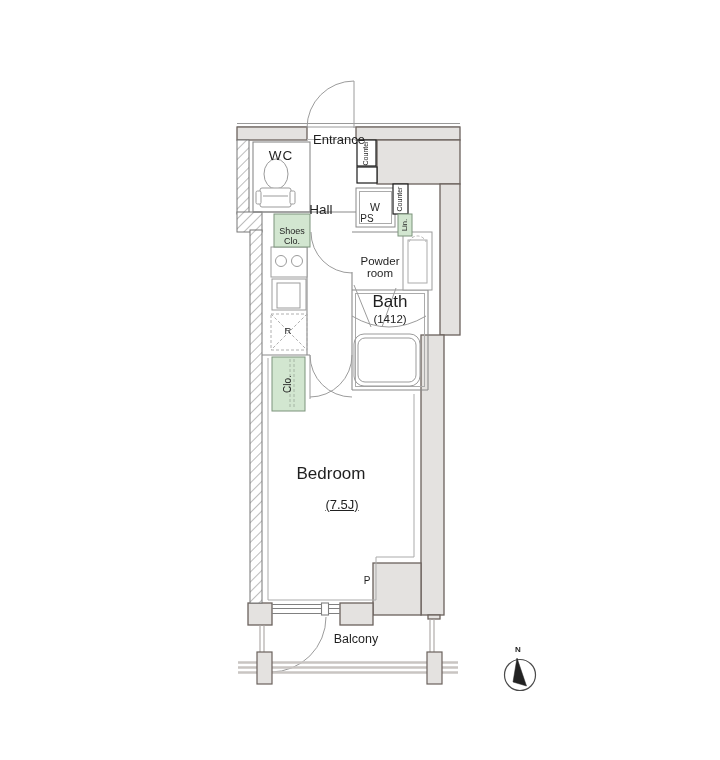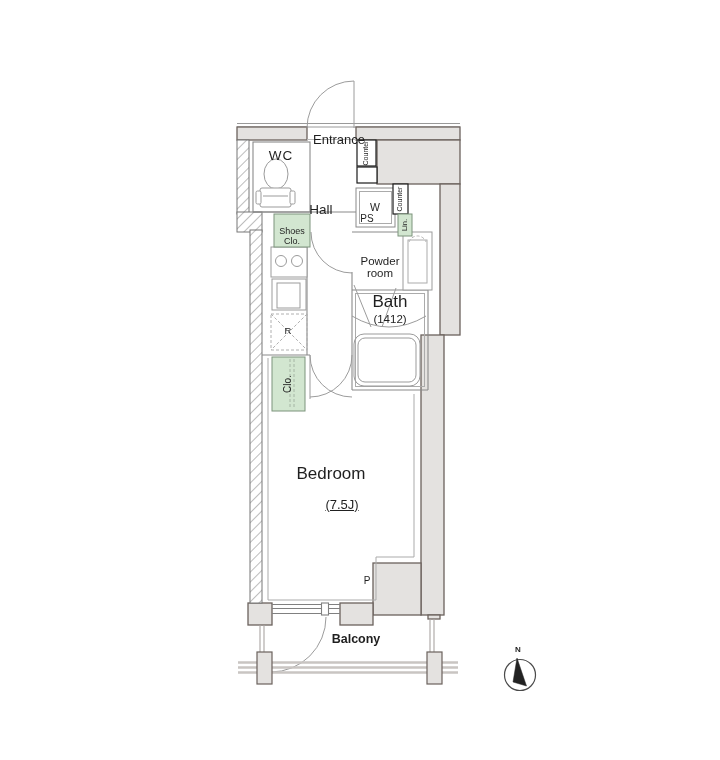--- a/index.html
+++ b/index.html
@@ -183,16 +183,16 @@
 <div class="lbl wrap" style="left:292px;top:229px;font-size:9px;width:40px;">Shoes Clo.</div>
 <div class="lbl" style="left:321px;top:210px;font-size:13.5px;">Hall</div>
 <div class="lbl wrap" style="left:380px;top:259px;font-size:11.5px;width:66px;">Powder room</div>
 <div class="lbl" style="left:390px;top:302px;font-size:17px;">Bath</div>
 <div class="lbl" style="left:390px;top:319px;font-size:11.5px;">(1412)</div>
 <div class="lbl" style="left:288px;top:331px;font-size:9.5px;">R</div>
 <div class="lbl vert" style="left:288px;top:384px;font-size:10px;">Clo.</div>
 <div class="lbl" style="left:331px;top:474px;font-size:17px;">Bedroom</div>
 <div class="lbl" style="left:342px;top:505px;font-size:13px;text-decoration:underline;">(7.5J)</div>
 <div class="lbl" style="left:367px;top:581px;font-size:10px;">P</div>
-<div class="lbl" style="left:356px;top:640px;font-size:12.5px;font-weight:bold;">Balcony</div>
+<div class="lbl" style="left:356px;top:640px;font-size:12.5px;">Balcony</div>
 <div class="lbl" style="left:518px;top:650px;font-size:8px;font-weight:bold;">N</div>
 
 </div>
 
 </body></html>

